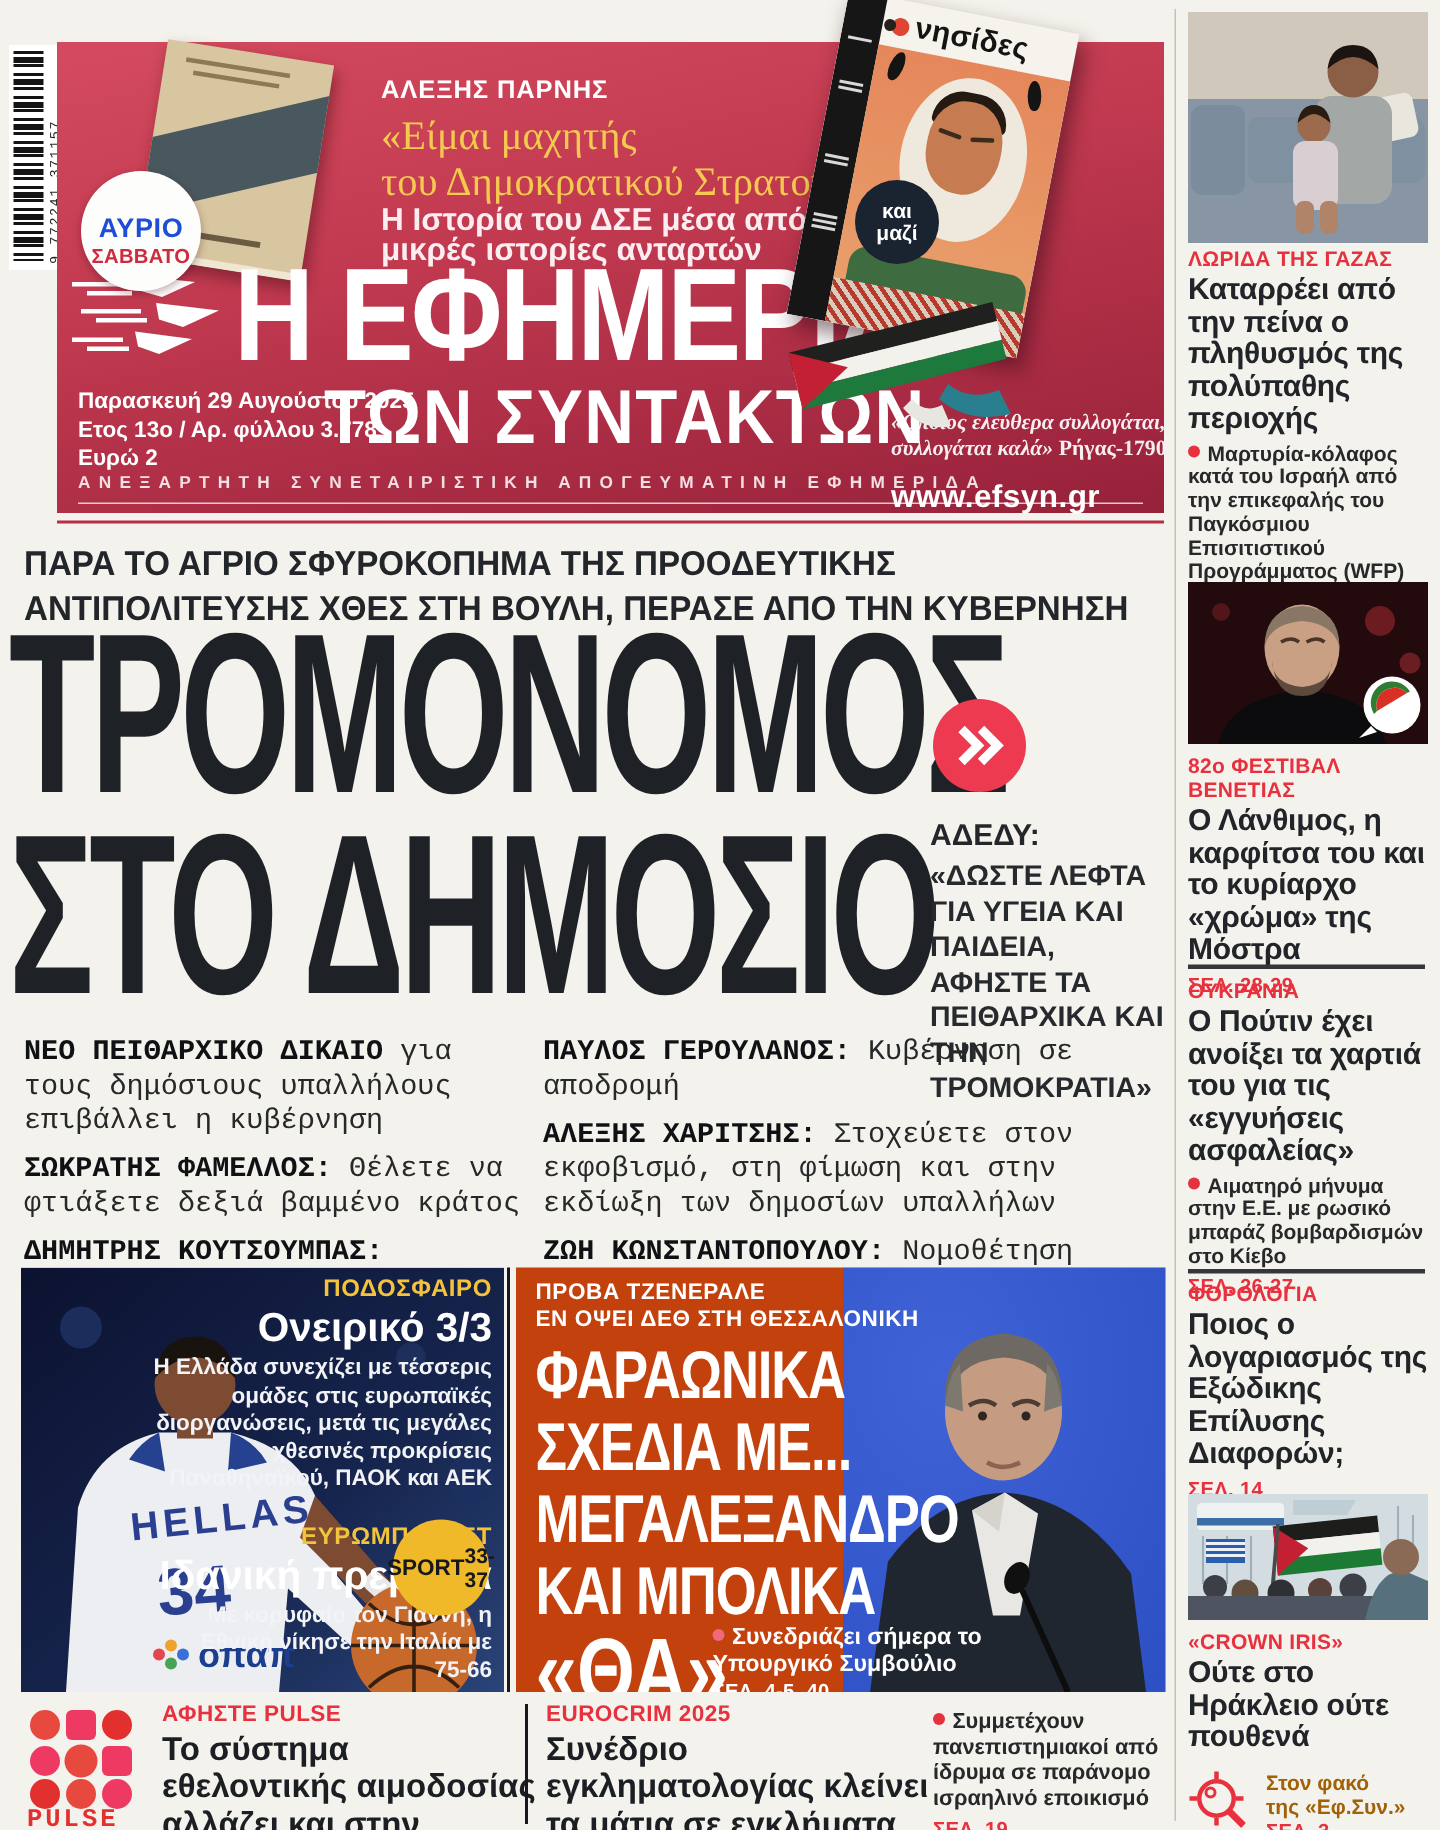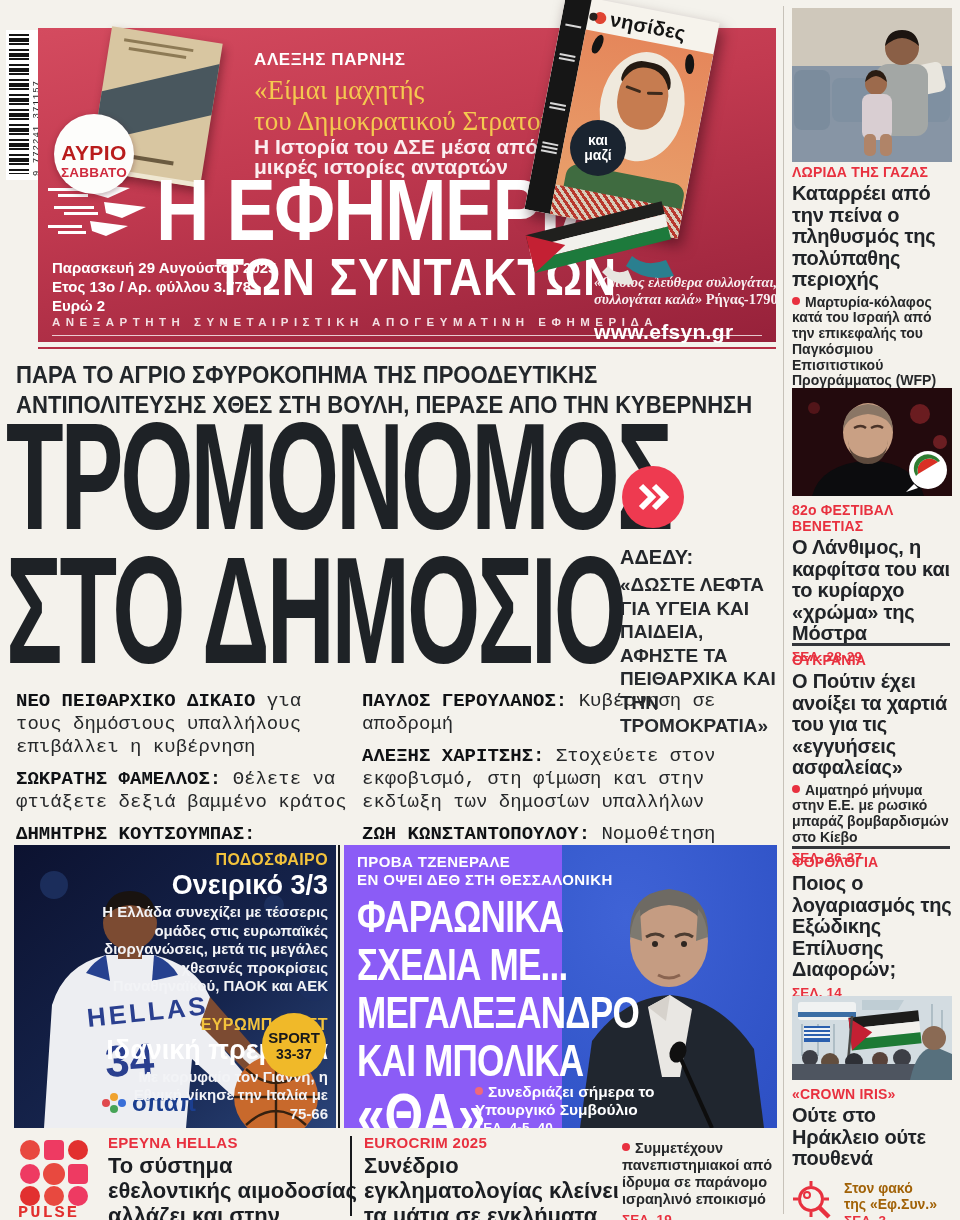--- a/index.html
+++ b/index.html
@@ -23,21 +23,21 @@
     box-shadow:3px 5px 10px rgba(60,10,20,.45);overflow:hidden;}
   .book .band{position:absolute;left:-16px;top:44px;width:150px;height:48px;background:#49575e;transform:rotate(-22deg);}
   .book .tl{position:absolute;left:14px;top:10px;width:70px;height:3px;background:#8d7a55;}
   .book .tl2{position:absolute;left:20px;top:18px;width:58px;height:3px;background:#8d7a55;}
   .book .bl{position:absolute;left:30px;bottom:18px;width:52px;height:4px;background:#6b5b40;}
   .book .pg{position:absolute;left:0;bottom:0;width:100%;height:5px;background:#efe7d2;}
 
   .avrio{left:16px;top:86px;width:80px;height:80px;border-radius:50%;background:#fdfdfb;
     display:flex;flex-direction:column;align-items:center;justify-content:center;z-index:4;
     box-shadow:0 2px 6px rgba(70,5,20,.35);}
-  .avrio .a1{font-size:21px;font-weight:800;color:#b91c1c;letter-spacing:.4px;margin-top:12px;}
+  .avrio .a1{font-size:18px;font-weight:800;color:#1d4ed8;letter-spacing:.4px;margin-top:12px;}
   .avrio .a2{font-size:13.5px;font-weight:800;color:#cf2b3e;letter-spacing:.2px;}
 
   .promo{left:216px;top:22px;width:330px;}
   .promo .auth{font-size:17px;font-weight:800;color:#fff;letter-spacing:.6px;margin-bottom:5px;}
   .promo .yq{font-family:"Liberation Serif","DejaVu Serif",serif;font-size:27px;line-height:31px;
     font-weight:400;color:#f4c94f;}
   .promo .sub{margin-top:0;font-size:21px;line-height:20px;font-weight:600;color:#fceef0;width:300px;}
 
   .mag{left:506px;top:-22px;width:156px;height:220px;background:#f6f3ec;transform:rotate(11deg);
     box-shadow:5px 7px 14px rgba(40,5,15,.5);overflow:hidden;z-index:3;}
@@ -94,26 +94,26 @@
   .pageref{color:#e8313f;font-weight:800;font-size:13.5px;letter-spacing:.2px;}
 
   
   .bball{left:14px;top:845px;width:322px;height:283px;overflow:hidden;}
   .bball svg{position:absolute;left:0;top:0;}
   .bb-text{position:absolute;right:8px;top:6px;width:230px;text-align:right;z-index:2;}
   .ykick{font-size:16px;font-weight:800;color:#f3c33c;letter-spacing:.4px;}
   .bb-h{font-size:27px;font-weight:800;color:#fff;line-height:30px;margin:1px 0 3px;}
   .bb-t{font-size:15px;line-height:18.5px;font-weight:600;color:#f2f3f6;}
   .sportbadge{position:absolute;right:10px;top:168px;width:64px;height:64px;border-radius:50%;background:#f0b929;
-    display:flex;flex-direction:column;align-items:center;justify-content:center;z-index:3;}
+    display:flex;align-items:center;justify-content:center;z-index:3;}
   .sportbadge .s1{font-size:15px;font-weight:800;color:#17181b;}
   .sportbadge .s2{font-size:14px;font-weight:800;color:#17181b;}
 
   .vrule1{left:338px;top:845px;width:2px;height:283px;background:#15181c;}
-  .bluepanel{left:344px;top:845px;width:433px;height:283px;background:#8b5cf6;overflow:hidden;}
+  .bluepanel{left:344px;top:845px;width:433px;height:283px;background:#c2410c;overflow:hidden;}
   .bp-photo{position:absolute;right:0;top:0;}
   .bp-text{position:absolute;left:13px;top:8px;z-index:2;}
   .bp-k{font-size:15px;line-height:18px;font-weight:800;color:#fff;letter-spacing:.4px;}
   .bp-line{font-size:45px;line-height:48px;font-weight:900;color:#fff;letter-spacing:-1px;
     transform:scaleX(.78);transform-origin:left;white-space:nowrap;}
   .bp-tha{font-size:62px;line-height:60px;font-weight:900;color:#fff;transform:scaleX(.8);transform-origin:left;display:inline-block;}
   .bp-bullet{position:absolute;left:131px;top:238px;width:190px;color:#fff;font-size:15.5px;line-height:18px;font-weight:700;z-index:2;}
   .bp-bullet .pageref{color:#fff;}
   .rdot{display:inline-block;width:8px;height:8px;border-radius:50%;background:#e8313f;margin-right:5px;vertical-align:2px;}
   .wdot{display:inline-block;width:8px;height:8px;border-radius:50%;background:#f0697a;margin-right:5px;vertical-align:2px;}
@@ -388,21 +388,21 @@
       <rect x="4" y="26" width="20" height="20" rx="10" fill="#ee3a62"></rect>
       <circle cx="38" cy="36" r="11" fill="#e8493f"></circle>
       <rect x="52" y="26" width="20" height="20" rx="4" fill="#ee3a62"></rect>
       <circle cx="14" cy="58" r="10" fill="#e2302f"></circle>
       <rect x="28" y="48" width="20" height="20" rx="10" fill="#e8493f"></rect>
       <circle cx="62" cy="58" r="10" fill="#ee3a62"></circle>
     </g>
     <text x="2" y="79" class="pulse-word" fill="#e2302f" font-size="16" font-weight="bold" letter-spacing="2">PULSE</text>
   </svg>
   <div class="abs pulse-text">
-    <div class="strip-kicker">ΕΡΕΥΝΑ HELLAS</div>
+    <div class="strip-kicker">ΑΦΗΣΤΕ PULSE</div>
     <div class="strip-h"><span>Το σύστημα εθελοντικής αιμοδοσίας αλλάζει και στην Ελλάδα </span></div>
   </div>
 
   <div class="abs vrule2"></div>
 
   <div class="abs eurocrim">
     <div class="strip-kicker">EUROCRIM 2025</div>
     <div class="strip-h">Συνέδριο εγκληματολογίας κλείνει τα μάτια σε εγκλήματα πολέμου</div>
   </div>
   <div class="abs midbullet">

